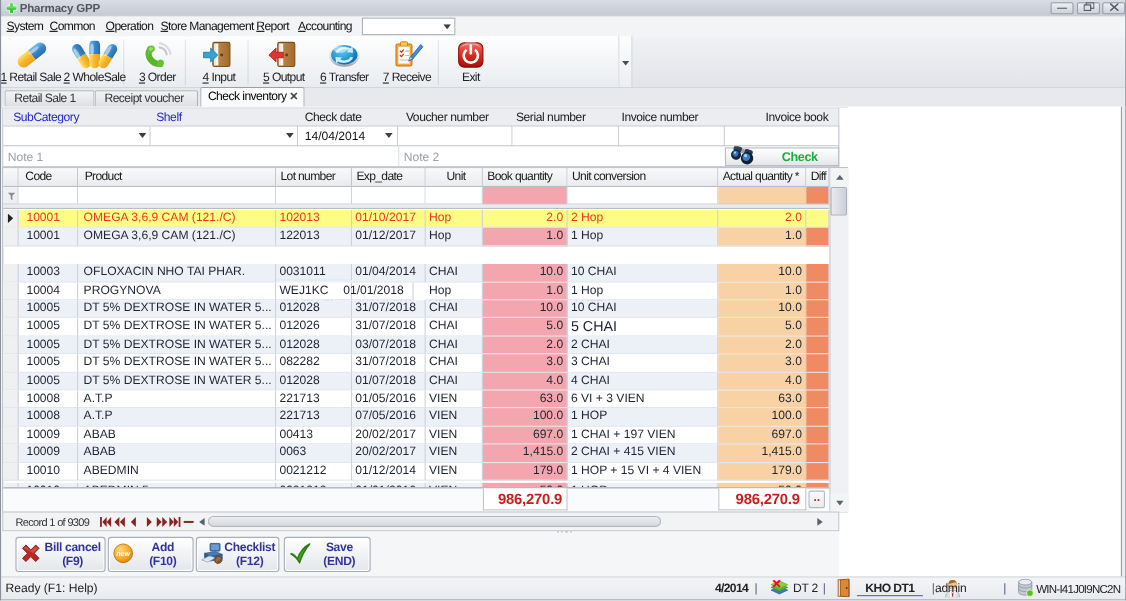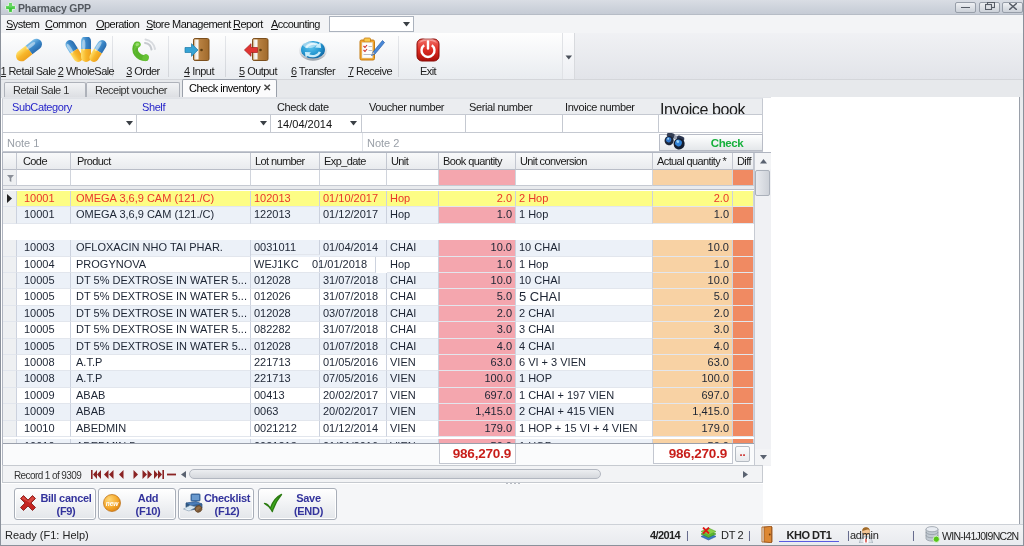--- a/index.html
+++ b/index.html
@@ -236,21 +236,21 @@
 <div class="abs" style="left:1019px;top:97px;width:5px;height:427px;background:#e9ebee;border-left:1px solid #9aa0aa;"></div>
 <div class="abs" style="left:0;top:0;width:1024px;height:546px;border:1px solid #8b919b;border-top:none;z-index:99;pointer-events:none;"></div>
 <div class="abs" style="left:2px;top:98px;width:761px;height:54px;background:#fff;border:1px solid #c5c9d1;border-top:1px solid #dfe2e7;"></div>
 <div class="abs" style="left:3px;top:99px;width:759px;height:15px;background:#ebedf0;"></div>
 <div class="abs" style="left:12px;top:101px;font-size:11px;color:#2726c9;letter-spacing:-0.4px;">SubCategory</div>
 <div class="abs" style="left:142px;top:101px;font-size:11px;color:#2726c9;letter-spacing:-0.4px;">Shelf</div>
 <div class="abs" style="left:277px;top:101px;font-size:11px;color:#1a1a1a;letter-spacing:-0.4px;">Check date</div>
 <div class="abs" style="left:369px;top:101px;font-size:11px;color:#1a1a1a;letter-spacing:-0.4px;">Voucher number</div>
 <div class="abs" style="left:469px;top:101px;font-size:11px;color:#1a1a1a;letter-spacing:-0.4px;">Serial number</div>
 <div class="abs" style="left:565px;top:101px;font-size:11px;color:#1a1a1a;letter-spacing:-0.4px;">Invoice number</div>
-<div class="abs" style="left:660px;top:101px;font-size:16px;color:#1a1a1a;letter-spacing:-0.4px;">Invoice book</div>
+<div class="abs" style="left:696px;top:101px;font-size:11px;color:#1a1a1a;letter-spacing:-0.4px;">Invoice book</div>
 <div class="abs" style="left:2px;top:114px;width:135px;height:19px;background:#fff;border:1px solid #c5c9d1;border-left:1px solid #c5c9d1;"></div>
 <div class="abs" style="left:137px;top:114px;width:134px;height:19px;background:#fff;border:1px solid #c5c9d1;border-left:none;"></div>
 <div class="abs" style="left:271px;top:114px;width:91px;height:19px;background:#fff;border:1px solid #c5c9d1;border-left:none;"></div>
 <div class="abs" style="left:362px;top:114px;width:104px;height:19px;background:#fff;border:1px solid #c5c9d1;border-left:none;"></div>
 <div class="abs" style="left:466px;top:114px;width:97px;height:19px;background:#fff;border:1px solid #c5c9d1;border-left:none;"></div>
 <div class="abs" style="left:563px;top:114px;width:96px;height:19px;background:#fff;border:1px solid #c5c9d1;border-left:none;"></div>
 <div class="abs" style="left:659px;top:114px;width:104px;height:19px;background:#fff;border:1px solid #c5c9d1;border-left:none;"></div>
 <svg class="abs" style="left:126px;top:121px" width="8" height="5" viewBox="0 0 8 5">
     <path d="M0 0 h7 l-3.5 4.5 z" fill="#3a3f45"></path>
   </svg>
@@ -278,21 +278,21 @@
 <circle cx="15.5" cy="7.7" r="1.4" fill="#9fd4f4"></circle>
 </g>
   </svg>
 <div class="abs" style="left:697px;top:137px;width:60px;text-align:center;font-size:11.5px;font-weight:bold;color:#16b03c;letter-spacing:-0.4px;">Check</div>
 <div class="abs" style="left:2px;top:152px;width:769px;height:314px;background:#fff;border:1px solid #b0b5c0;"></div>
 <div class="abs" style="left:3px;top:153px;width:14px;height:17px;background:linear-gradient(#f8f9fa,#e9ebee);border-right:1px solid #c3c7d0;border-bottom:1px solid #b9bdc7;font-size:11px;color:#1a1a1a;line-height:16px;padding-left:4px;white-space:nowrap;overflow:hidden;letter-spacing:-0.6px;"></div>
 <div class="abs" style="left:17px;top:153px;width:54px;height:17px;background:linear-gradient(#f8f9fa,#e9ebee);border-right:1px solid #c3c7d0;border-bottom:1px solid #b9bdc7;font-size:11px;color:#1a1a1a;line-height:16px;padding-left:6px;white-space:nowrap;overflow:hidden;letter-spacing:-0.6px;">Code</div>
 <div class="abs" style="left:71px;top:153px;width:180px;height:17px;background:linear-gradient(#f8f9fa,#e9ebee);border-right:1px solid #c3c7d0;border-bottom:1px solid #b9bdc7;font-size:11px;color:#1a1a1a;line-height:16px;padding-left:6px;white-space:nowrap;overflow:hidden;letter-spacing:-0.6px;">Product</div>
 <div class="abs" style="left:251px;top:153px;width:69px;height:17px;background:linear-gradient(#f8f9fa,#e9ebee);border-right:1px solid #c3c7d0;border-bottom:1px solid #b9bdc7;font-size:11px;color:#1a1a1a;line-height:16px;padding-left:4px;white-space:nowrap;overflow:hidden;letter-spacing:-0.6px;">Lot number</div>
 <div class="abs" style="left:320px;top:153px;width:67px;height:17px;background:linear-gradient(#f8f9fa,#e9ebee);border-right:1px solid #c3c7d0;border-bottom:1px solid #b9bdc7;font-size:11px;color:#1a1a1a;line-height:16px;padding-left:4px;white-space:nowrap;overflow:hidden;letter-spacing:-0.6px;">Exp_date</div>
-<div class="abs" style="left:387px;top:153px;width:52px;height:17px;background:linear-gradient(#f8f9fa,#e9ebee);border-right:1px solid #c3c7d0;border-bottom:1px solid #b9bdc7;font-size:11px;color:#1a1a1a;line-height:16px;padding-left:4px;white-space:nowrap;overflow:hidden;letter-spacing:-0.6px;">Unit</div>
+<div class="abs" style="left:387px;top:153px;width:52px;height:17px;background:linear-gradient(#f8f9fa,#e9ebee);border-right:1px solid #c3c7d0;border-bottom:1px solid #b9bdc7;font-size:11px;color:#1a1a1a;line-height:16px;padding-left:4px;white-space:nowrap;overflow:hidden;letter-spacing:-0.6px;text-align:center;">Unit</div>
 <div class="abs" style="left:439px;top:153px;width:77px;height:17px;background:linear-gradient(#f8f9fa,#e9ebee);border-right:1px solid #c3c7d0;border-bottom:1px solid #b9bdc7;font-size:11px;color:#1a1a1a;line-height:16px;padding-left:4px;white-space:nowrap;overflow:hidden;letter-spacing:-0.6px;">Book quantity</div>
 <div class="abs" style="left:516px;top:153px;width:137px;height:17px;background:linear-gradient(#f8f9fa,#e9ebee);border-right:1px solid #c3c7d0;border-bottom:1px solid #b9bdc7;font-size:11px;color:#1a1a1a;line-height:16px;padding-left:4px;white-space:nowrap;overflow:hidden;letter-spacing:-0.6px;">Unit conversion</div>
 <div class="abs" style="left:653px;top:153px;width:80px;height:17px;background:linear-gradient(#f8f9fa,#e9ebee);border-right:1px solid #c3c7d0;border-bottom:1px solid #b9bdc7;font-size:11px;color:#1a1a1a;line-height:16px;padding-left:4px;white-space:nowrap;overflow:hidden;letter-spacing:-0.6px;">Actual quantity *</div>
 <div class="abs" style="left:733px;top:153px;width:21px;height:17px;background:linear-gradient(#f8f9fa,#e9ebee);border-right:1px solid #c3c7d0;border-bottom:1px solid #b9bdc7;font-size:11px;color:#1a1a1a;line-height:16px;padding-left:4px;white-space:nowrap;overflow:hidden;letter-spacing:-0.6px;">Diff</div>
 <div class="abs" style="left:3px;top:170px;width:14px;height:16px;background:#eef0f2;border-right:1px solid #d0d4dc;border-bottom:1px solid #c6cad2;"></div>
 <div class="abs" style="left:17px;top:170px;width:54px;height:16px;background:#fff;border-right:1px solid #d0d4dc;border-bottom:1px solid #c6cad2;"></div>
 <div class="abs" style="left:71px;top:170px;width:180px;height:16px;background:#fff;border-right:1px solid #d0d4dc;border-bottom:1px solid #c6cad2;"></div>
 <div class="abs" style="left:251px;top:170px;width:69px;height:16px;background:#fff;border-right:1px solid #d0d4dc;border-bottom:1px solid #c6cad2;"></div>
 <div class="abs" style="left:320px;top:170px;width:67px;height:16px;background:#fff;border-right:1px solid #d0d4dc;border-bottom:1px solid #c6cad2;"></div>
 <div class="abs" style="left:387px;top:170px;width:52px;height:16px;background:#fff;border-right:1px solid #d0d4dc;border-bottom:1px solid #c6cad2;"></div>

